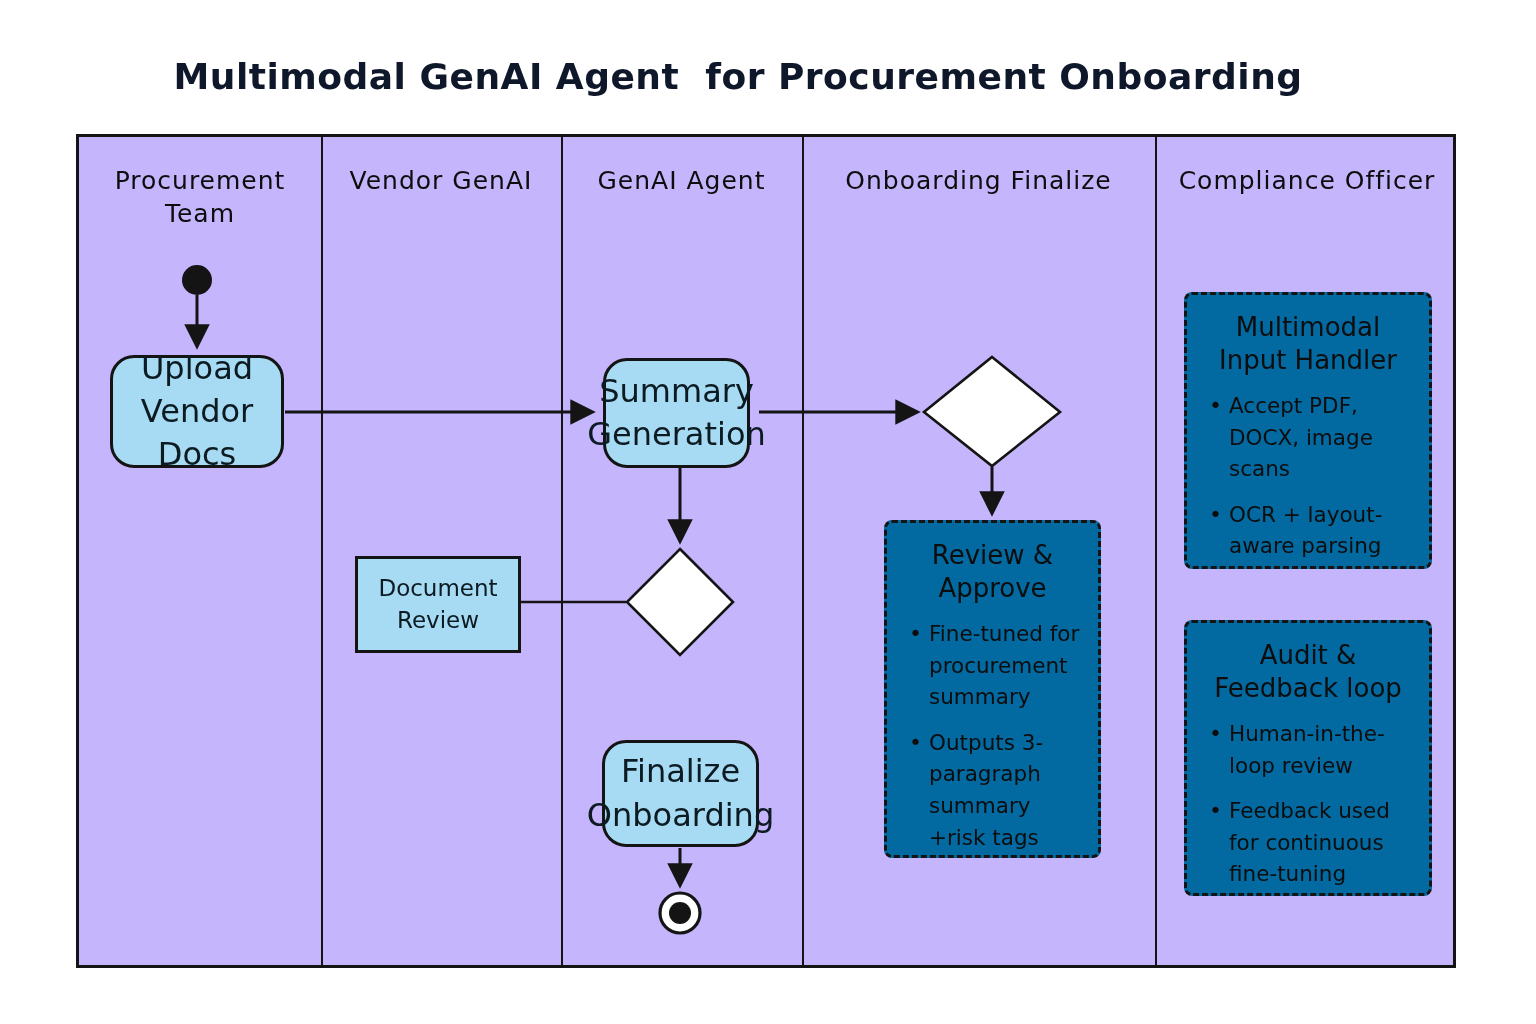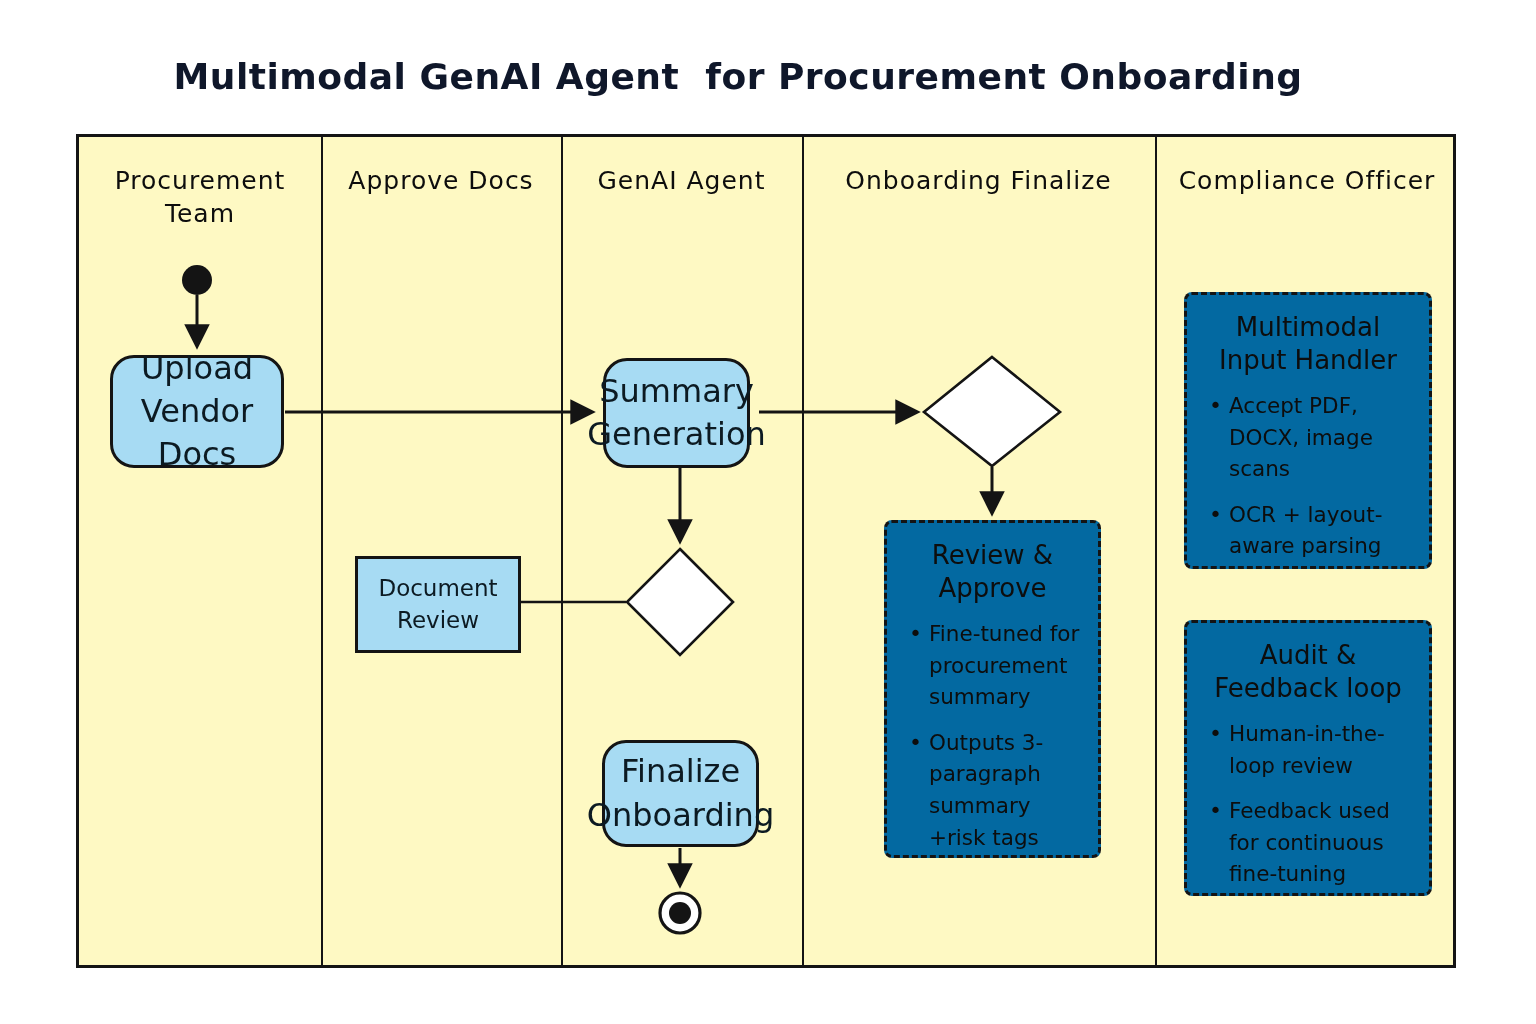--- a/index.html
+++ b/index.html
@@ -8,21 +8,21 @@
     font-family:"DejaVu Sans","Liberation Sans",sans-serif;color:#111;
     overflow:hidden;
   }
   .title{
     position:absolute;left:0;top:46px;width:1456px;text-align:center;
     font-size:36px;font-weight:bold;letter-spacing:0.5px;color:#0f172a;
     white-space:pre;margin:10px;
   }
   .frame{
     position:absolute;left:76px;top:134px;width:1380px;height:834px;
-    border:3px solid #141414;box-sizing:border-box;background:#fef9c3;
+    border:3px solid #141414;box-sizing:border-box;background:#c4b5fd;
   }
   .lane-sep{
     position:absolute;top:0;width:2px;height:100%;background:#141414;
   }
   .lane-header{
     position:absolute;top:28px;text-align:center;font-size:25px;
     letter-spacing:1px;line-height:1.3;color:#0d0d0d;
   }
   .connectors{position:absolute;left:0;top:0;width:1536px;height:1024px;}
   .activity{
@@ -56,21 +56,21 @@
 
   <h1 class="title">Multimodal GenAI Agent  for Procurement Onboarding</h1>
 
   <div class="frame">
     <div class="lane-sep" style="left:242px"></div>
     <div class="lane-sep" style="left:482px"></div>
     <div class="lane-sep" style="left:723px"></div>
     <div class="lane-sep" style="left:1076px"></div>
 
     <div class="lane-header" style="left:21px;width:200px">Procurement Team</div>
-    <div class="lane-header" style="left:262px;width:200px">Approve Docs</div>
+    <div class="lane-header" style="left:262px;width:200px">Vendor GenAI</div>
     <div class="lane-header" style="left:502px;width:201px">GenAI Agent</div>
     <div class="lane-header" style="left:753px;width:293px">Onboarding Finalize</div>
     <div class="lane-header" style="left:1086px;width:284px">Compliance Officer</div>
   </div>
 
   <svg class="connectors" viewBox="0 0 1536 1024" xmlns="http://www.w3.org/2000/svg">
     <defs>
       <marker id="arrow" viewBox="0 0 10 10" refX="8.5" refY="5" markerWidth="8.5" markerHeight="8.5" orient="auto-start-reverse">
         <path d="M0,0 L10,5 L0,10 z" fill="#141414"></path>
       </marker>

